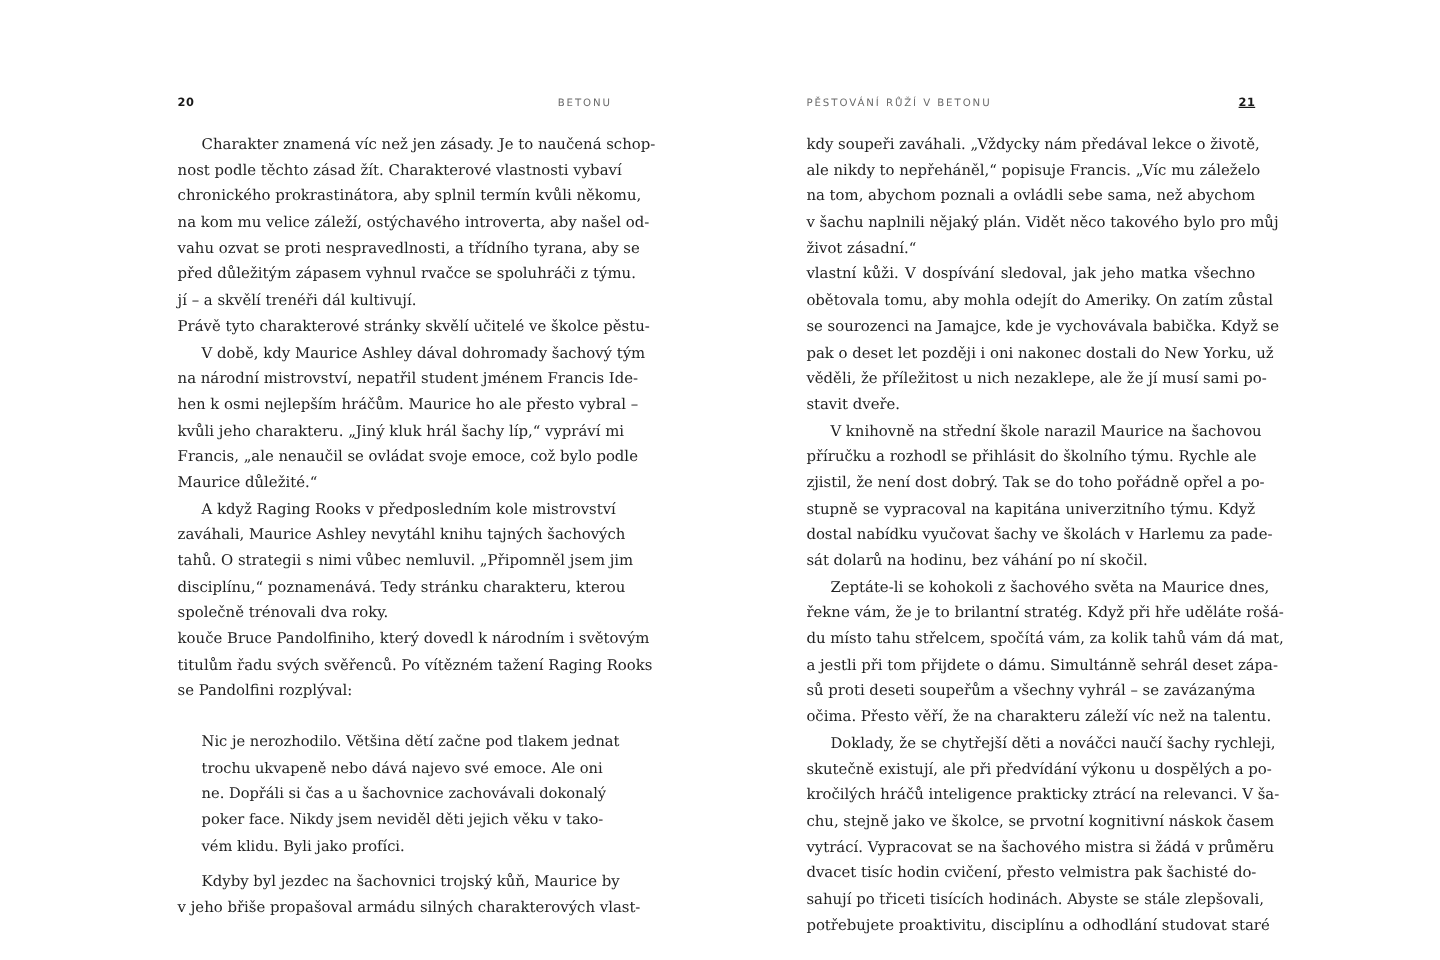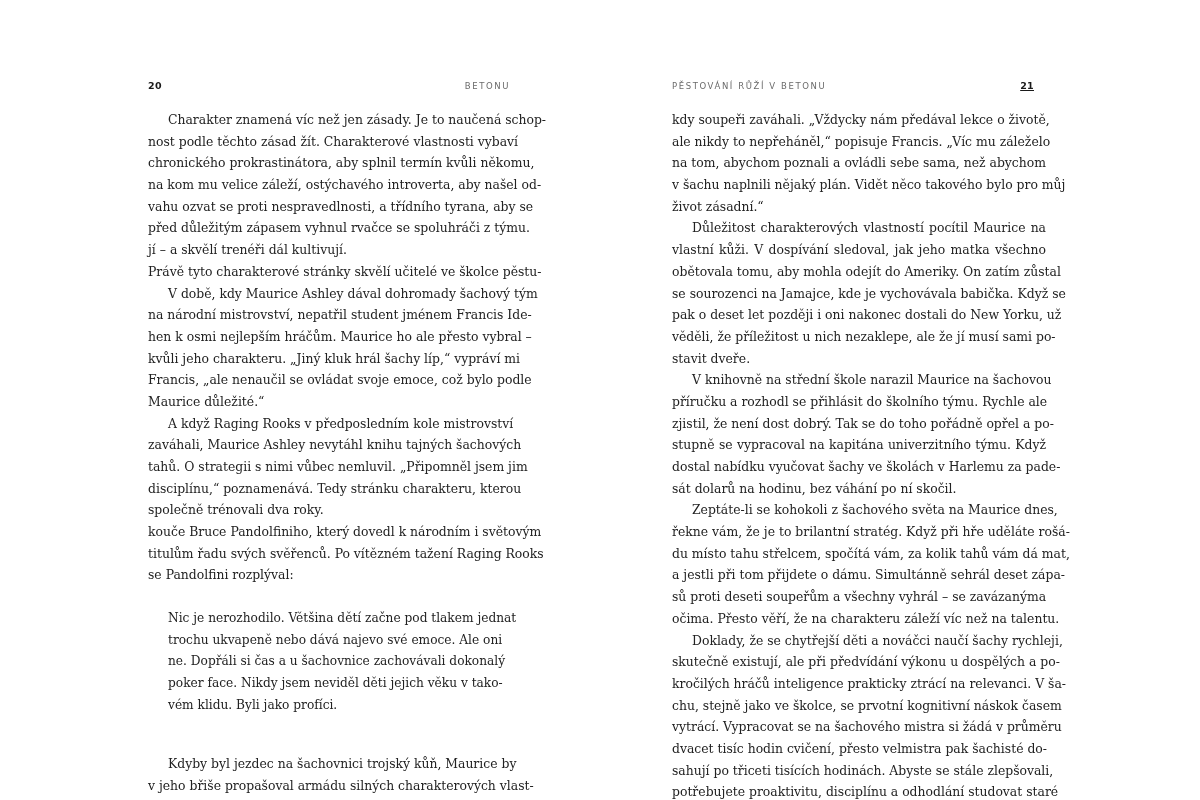--- a/index.html
+++ b/index.html
@@ -5,31 +5,31 @@
   html, body { margin: 0; padding: 0; background: #ffffff; }
   body { width: 1200px; height: 800px; position: relative; overflow: hidden; }
   .page { position: absolute; top: 0; height: 800px; }
   .page.left { left: 148px; width: 362px; }
   .page.right { left: 672px; width: 374px; }
   .running-head { position: absolute; top: 80px; left: 0; right: 0; height: 16px;
     font-family: "DejaVu Sans", sans-serif; font-size: 8.5px; letter-spacing: 1.6px; color: #6b6b6b; }
   .folio { position: absolute; top: 0; font-family: "DejaVu Sans", sans-serif; font-weight: bold;
     font-size: 9.5px; letter-spacing: 0.3px; color: #1a1a1a; }
   .left .folio { left: 0; }
-  .right .folio { right: 12px; text-decoration: underline; }
+  .right .folio { right: 0; text-decoration: underline; }
   .head-title { position: absolute; top: 1px; }
   .left .head-title { right: 0; }
   .right .head-title { left: 0; }
   .body { position: absolute; top: 109px; left: 0; right: 0;
     font-family: "DejaVu Serif", serif; font-size: 12.4px; color: #222222; }
   .line { height: 21.7px; line-height: 21.7px; white-space: nowrap; text-align: justify;
     text-align-last: justify; overflow: visible; }
   .line.last { text-align-last: left; }
   .line.indent { padding-left: 20px; }
-  .quote { padding-left: 20px; padding-right: 18px; margin-top: 21.7px; margin-bottom: 37px; font-size: 12.2px; }
+  .quote { padding-left: 20px; padding-right: 18px; margin-top: 21.7px; margin-bottom: 7px; font-size: 12.2px; }
 </style>
 </head>
 <body>
 
 <div class="page left">
   <div class="running-head">
     <span class="folio">20</span>
     <span class="head-title">BETONU</span>
   </div>
   <div class="body">
@@ -84,21 +84,20 @@
   </div>
   <div class="body">
       <div>
         <div class="line">kdy soupeři zaváhali. „Vždycky nám předával lekce o životě,</div>
         <div class="line">ale nikdy to nepřeháněl,“ popisuje Francis. „Víc mu záleželo</div>
         <div class="line">na tom, abychom poznali a ovládli sebe sama, než abychom</div>
         <div class="line">v šachu naplnili nějaký plán. Vidět něco takového bylo pro můj</div>
         <div class="line last">život zásadní.“</div>
       </div>
       <div>
-        <div class="line indent">Důležitost charakterových vlastností pocítil Maurice na</div>
         <div class="line">vlastní kůži. V dospívání sledoval, jak jeho matka všechno</div>
         <div class="line">obětovala tomu, aby mohla odejít do Ameriky. On zatím zůstal</div>
         <div class="line">se sourozenci na Jamajce, kde je vychovávala babička. Když se</div>
         <div class="line">pak o deset let později i oni nakonec dostali do New Yorku, už</div>
         <div class="line">věděli, že příležitost u nich nezaklepe, ale že jí musí sami po-</div>
         <div class="line last">stavit dveře.</div>
       </div>
       <div>
         <div class="line indent">V knihovně na střední škole narazil Maurice na šachovou</div>
         <div class="line">příručku a rozhodl se přihlásit do školního týmu. Rychle ale</div>

